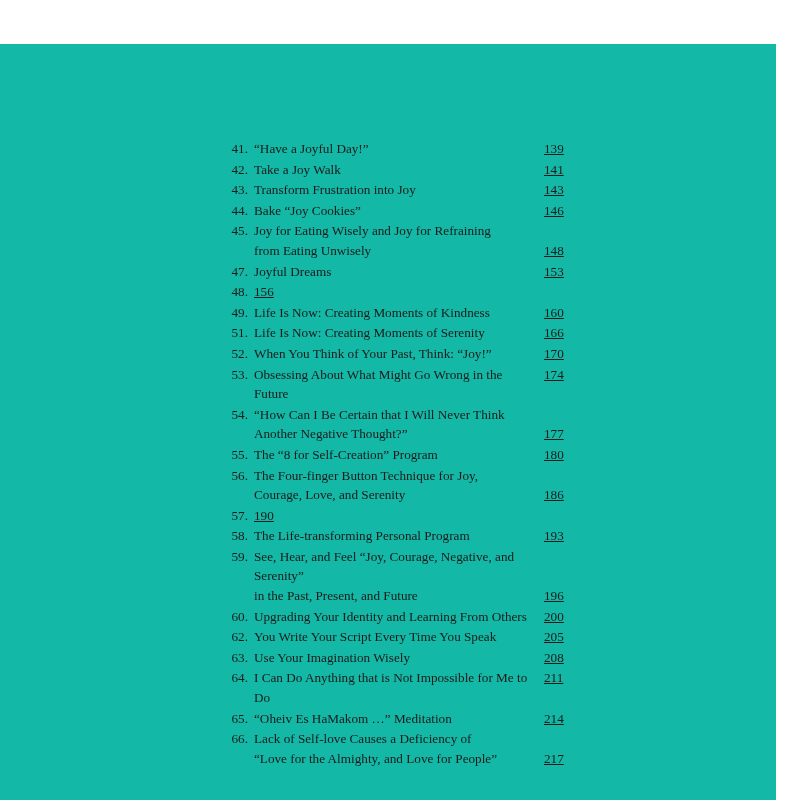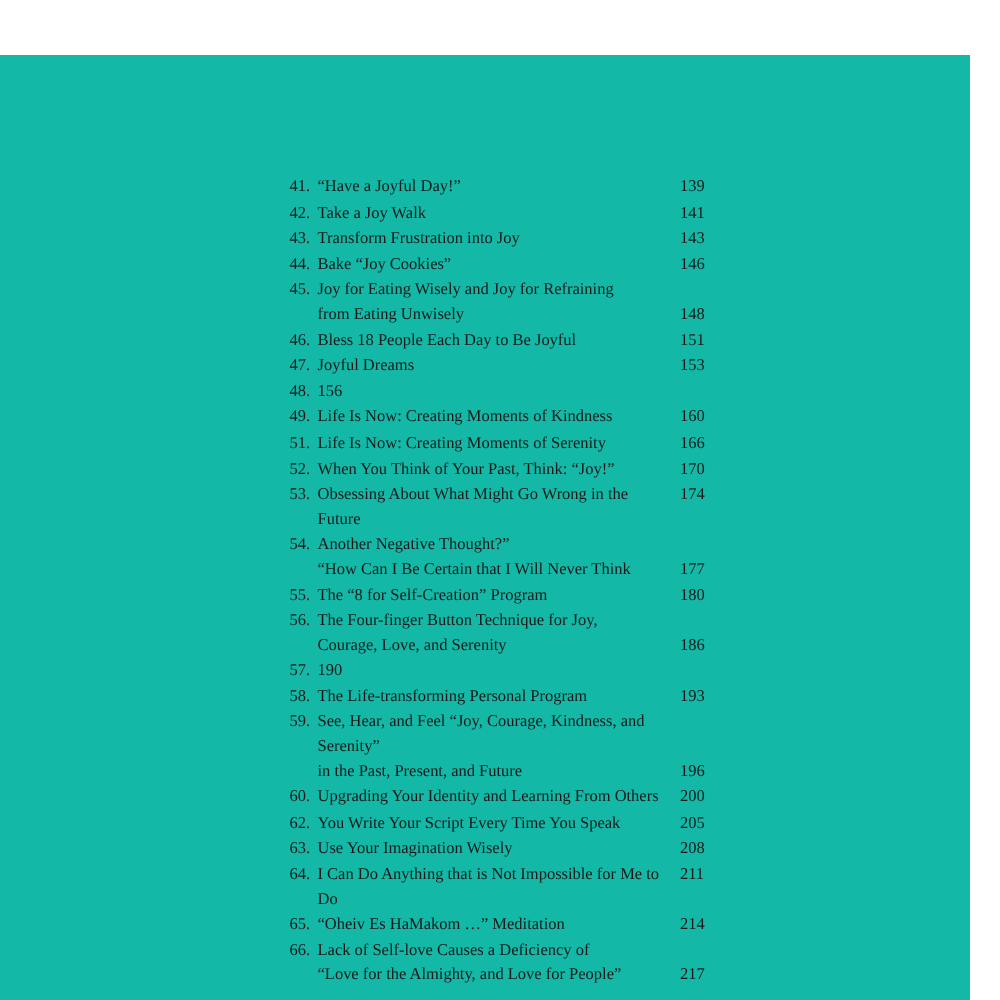--- a/index.html
+++ b/index.html
@@ -45,20 +45,21 @@
     padding-right: 8px;
   }
   .title .cont {
     display: block;
   }
   .pagenum {
     flex: 0 0 34px;
     text-align: left;
     white-space: nowrap;
     align-self: flex-end;
+    text-decoration: underline;
   }
   .toc-row.multi .pagenum {
     align-self: flex-end;
   }
   .toc-row.single .pagenum {
     align-self: flex-start;
   }
 </style>
 </head>
 <body>
@@ -95,27 +96,20 @@
       </div>
       <div class="toc-row multi">
         <span class="num">45.</span>
         <span class="title">
           <span class="cont">Joy for Eating Wisely and Joy for Refraining</span>
           <span class="cont">from Eating Unwisely</span>
         </span>
         <span class="pagenum">148</span>
       </div>
       <div class="toc-row single">
-        <span class="num">46.</span>
-        <span class="title">
-          <span class="cont">Bless 18 People Each Day to Be Joyful</span>
-        </span>
-        <span class="pagenum">151</span>
-      </div>
-      <div class="toc-row single">
         <span class="num">47.</span>
         <span class="title">
           <span class="cont">Joyful Dreams</span>
         </span>
         <span class="pagenum">153</span>
       </div>
       <div class="toc-row single">
         <span class="num">48.</span>
         <span class="pagenum">156</span>
       </div>
@@ -143,22 +137,22 @@
       <div class="toc-row single">
         <span class="num">53.</span>
         <span class="title">
           <span class="cont">Obsessing About What Might Go Wrong in the Future</span>
         </span>
         <span class="pagenum">174</span>
       </div>
       <div class="toc-row multi">
         <span class="num">54.</span>
         <span class="title">
+          <span class="cont">“How Can I Be Certain that I Will Never Think</span>
           <span class="cont">Another Negative Thought?”</span>
-          <span class="cont">“How Can I Be Certain that I Will Never Think</span>
         </span>
         <span class="pagenum">177</span>
       </div>
       <div class="toc-row single">
         <span class="num">55.</span>
         <span class="title">
           <span class="cont">The “8 for Self-Creation” Program</span>
         </span>
         <span class="pagenum">180</span>
       </div>
@@ -177,21 +171,21 @@
       <div class="toc-row single">
         <span class="num">58.</span>
         <span class="title">
           <span class="cont">The Life-transforming Personal Program</span>
         </span>
         <span class="pagenum">193</span>
       </div>
       <div class="toc-row multi">
         <span class="num">59.</span>
         <span class="title">
-          <span class="cont">See, Hear, and Feel “Joy, Courage, Kindness, and Serenity”</span>
+          <span class="cont">See, Hear, and Feel “Joy, Courage, Negative, and Serenity”</span>
           <span class="cont">in the Past, Present, and Future</span>
         </span>
         <span class="pagenum">196</span>
       </div>
       <div class="toc-row single">
         <span class="num">60.</span>
         <span class="title">
           <span class="cont">Upgrading Your Identity and Learning From Others</span>
         </span>
         <span class="pagenum">200</span>

